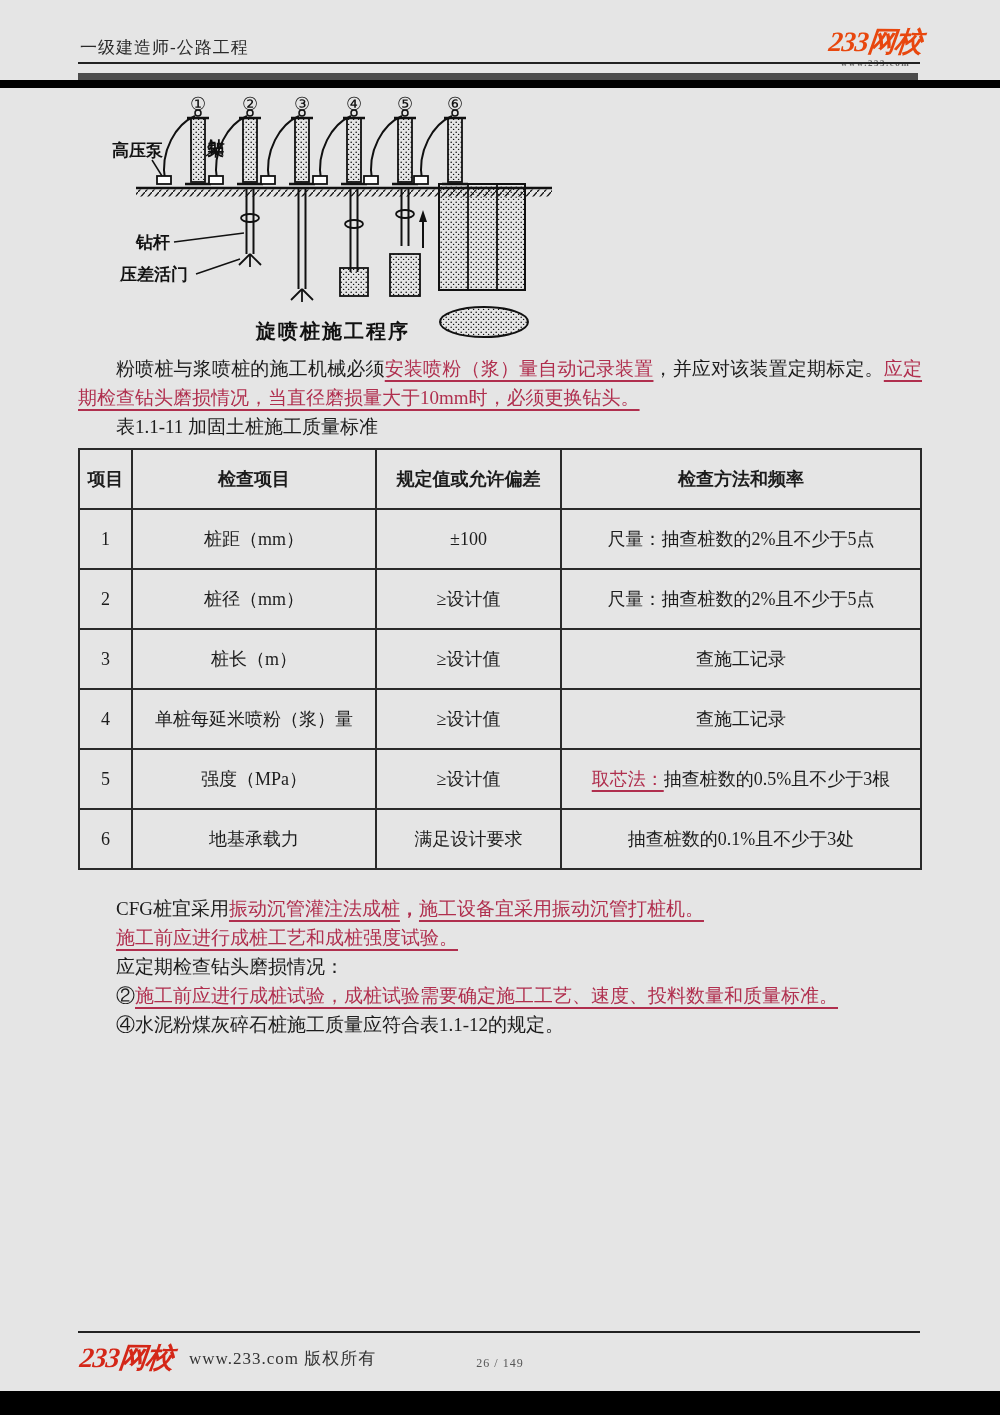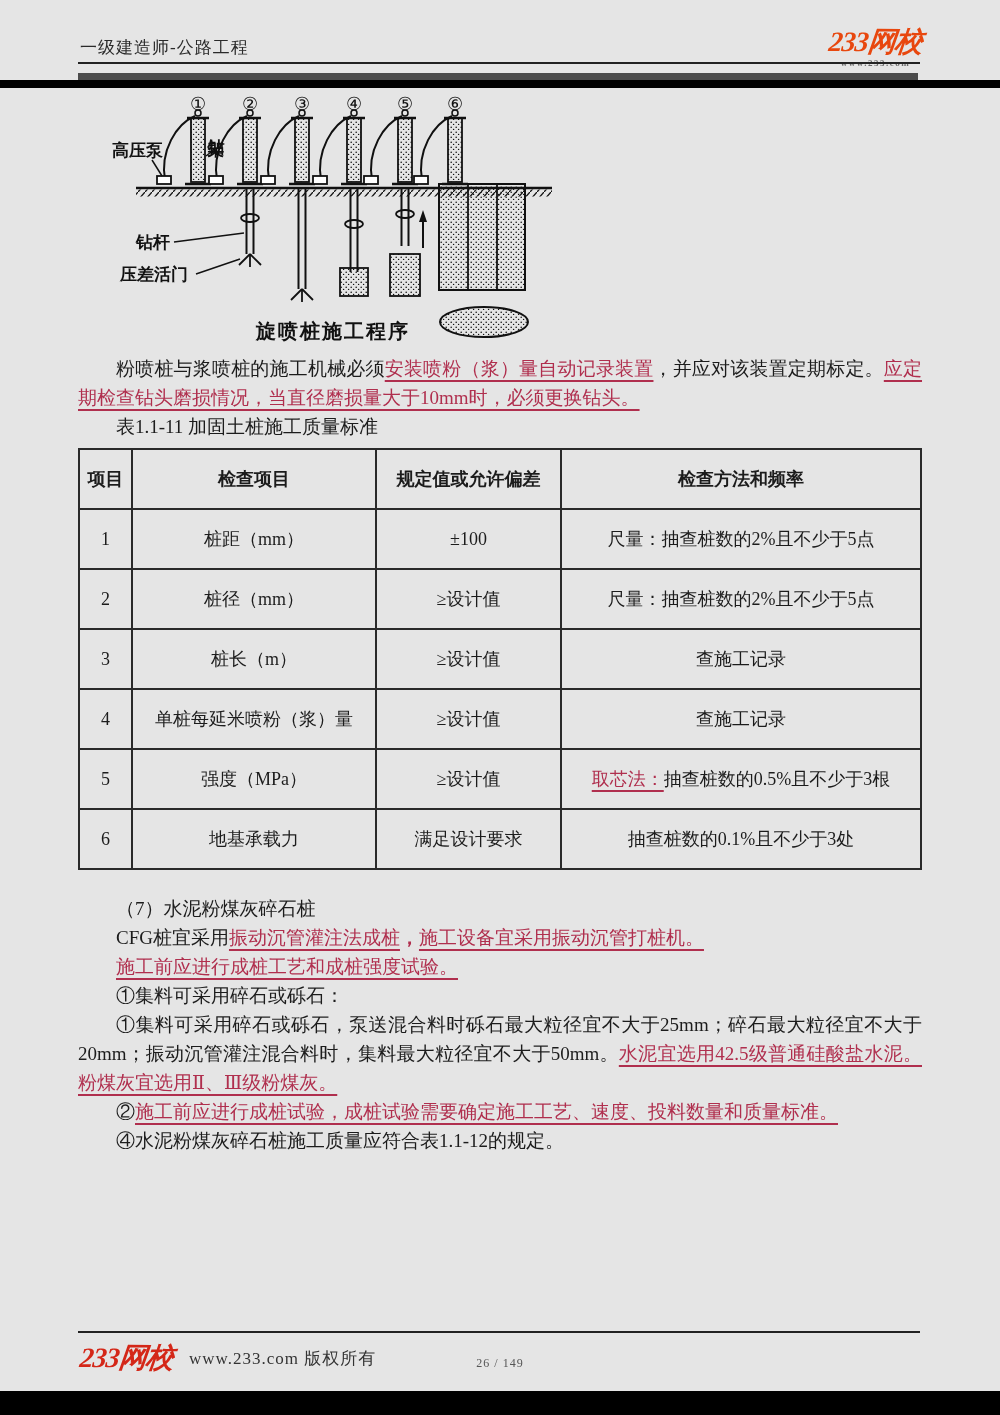--- a/index.html
+++ b/index.html
@@ -227,25 +227,23 @@
             <td>地基承载力</td>
             <td>满足设计要求</td>
             <td>抽查桩数的0.1%且不少于3处</td>
           </tr>
         </tbody>
     </table>
 
     <div class="gap-after-table"></div>
 
     <div id="after-table" class="text-block">
-        <p class="para"><span class="seg-plain">（7）水泥粉煤灰碎石桩</span></p>
         <p class="para"><span class="seg-plain">CFG桩宜采用</span><span class="seg-em">振动沉管灌注法成桩</span><span class="seg-red">，</span><span class="seg-em">施工设备宜采用振动沉管打桩机。</span></p>
         <p class="para"><span class="seg-em">施工前应进行成桩工艺和成桩强度试验。</span></p>
-        <p class="para"><span class="seg-plain">①集料可采用碎石或砾石：</span></p>
-        <p class="para"><span class="seg-plain">①集料可采用碎石或砾石，泵送混合料时砾石最大粒径宜不大于25mm；碎石最大粒径宜不大于20mm；振动沉管灌注混合料时，集料最大粒径宜不大于50mm。</span><span class="seg-em">水泥宜选用42.5级普通硅酸盐水泥。粉煤灰宜选用Ⅱ、Ⅲ级粉煤灰。</span></p>
+        <p class="para"><span class="seg-plain">应定期检查钻头磨损情况：</span></p>
         <p class="para"><span class="seg-plain">②</span><span class="seg-em">施工前应进行成桩试验，成桩试验需要确定施工工艺、速度、投料数量和质量标准。</span></p>
         <p class="para"><span class="seg-plain">④水泥粉煤灰碎石桩施工质量应符合表1.1-12的规定。</span></p>
       </div>
 
   </div>
 
   <div class="footer-rule"></div>
   <div class="footer">
     <span class="footer-logo">233网校</span>
     <span class="footer-copy">www.233.com 版权所有</span>

